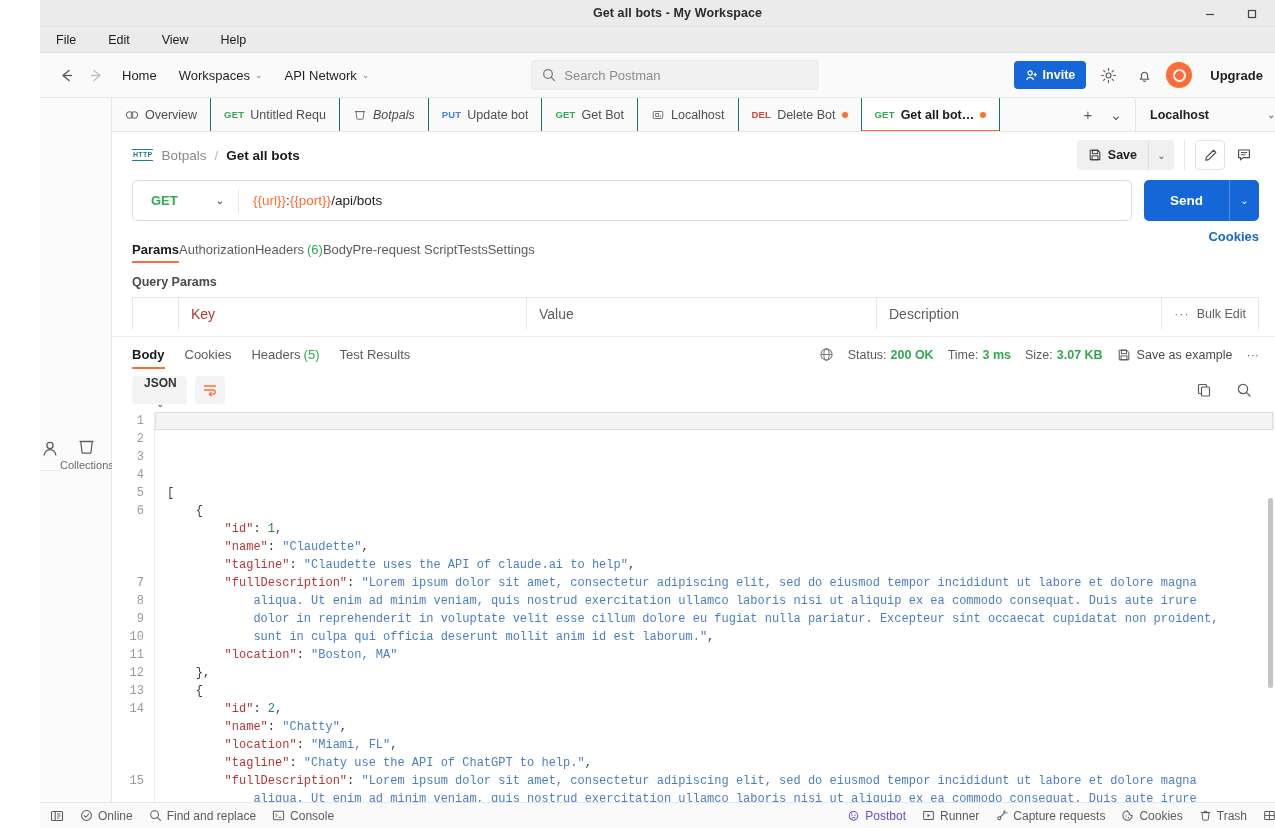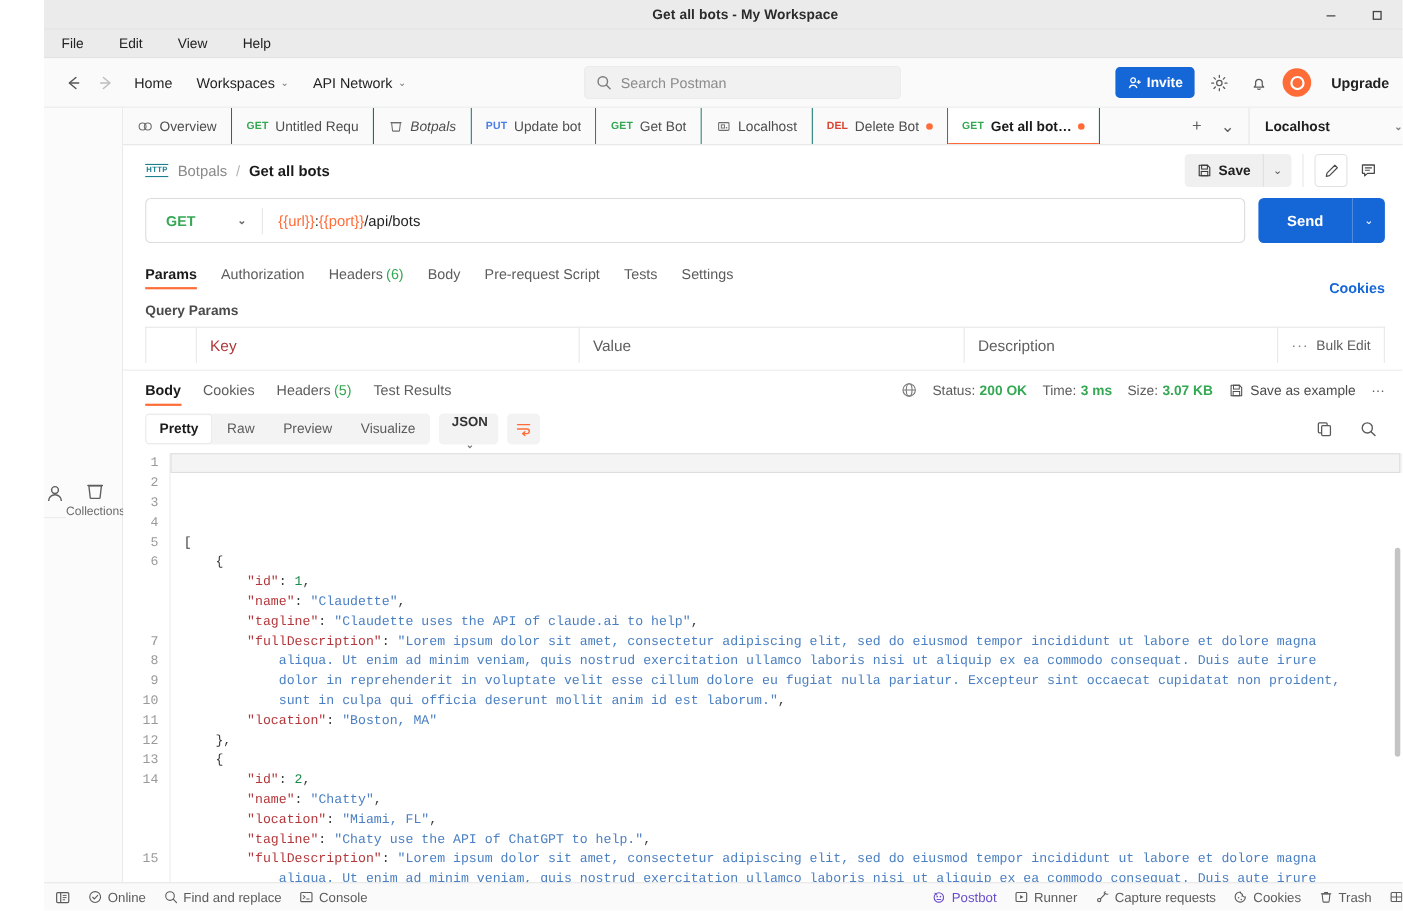--- a/index.html
+++ b/index.html
@@ -137,21 +137,21 @@
   .urlval { padding-left: 14px; font-size: 13.5px; color: #1f1f1f; font-family: "Liberation Sans", sans-serif; }
   .var { color: #ff6c37; }
   .sendgrp { display: flex; align-items: stretch; height: 41px; border-radius: 5px; overflow: hidden;
              background: #1566d6; }
   .sendgrp .sb { display: flex; align-items: center; padding: 0 26px; color: #fff; font-weight: 700;
                  font-size: 13.5px; }
   .sendgrp .sc { width: 30px; display: flex; align-items: center; justify-content: center;
                  color: #fff; font-size: 10px; border-left: 1px solid rgba(255,255,255,.25); }
 
   
-  .reqtabs { display: flex; align-items: flex-end; gap: 22px; padding: 0 16px 0 20px; height: 40px;
+  .reqtabs { display: flex; align-items: flex-start; padding: 0 16px 0 20px; height: 40px;
              margin-top: 8px; flex: none; position: relative; }
   .rt { font-size: 13px; color: #5c5c5c; height: 40px; display: flex; align-items: center;
         position: relative; }
   .rt.active { color: #1a1a1a; font-weight: 600; }
   .rt.active:after { content: ""; position: absolute; left: 0; right: 0; bottom: 6px; height: 2px;
                      background: #ff6c37; }
   .rt .cnt { color: #34a853; margin-left: 3px; }
   .cookies-link { margin-left: auto; color: #1566d6; font-size: 13px; font-weight: 600; }
 
   
@@ -623,26 +623,20 @@
                       <rect x="4.6" y="9" width="6.8" height="4.5" fill="none" stroke="#4c4c4c" stroke-width="1"></rect>
                     </svg>
                 </span>
                 <span>Save as example</span>
               </span>
               <span class="dots">···</span>
             </div>
           </div>
 
           <div class="ptbar">
-            <div class="ptgroup">
-              <div class="pt active">Pretty</div>
-              <div class="pt">Raw</div>
-              <div class="pt">Preview</div>
-              <div class="pt">Visualize</div>
-            </div>
             <div class="fmtsel">
               <span>JSON</span>
               <span class="caret">⌄</span>
             </div>
             <div class="wrapbtn">
               <span>
                 <svg width="16" height="16" viewBox="0 0 16 16">
                     <line x1="2.5" y1="4" x2="13.5" y2="4" stroke="#ff6c37" stroke-width="1.3" stroke-linecap="round"></line>
                     <path d="M2.5 8h8.6a2.1 2.1 0 0 1 0 4.2H7.6" fill="none" stroke="#ff6c37" stroke-width="1.3" stroke-linecap="round"></path>
                     <path d="M9.2 10.5 7.2 12.2l2 1.7" fill="none" stroke="#ff6c37" stroke-width="1.3" stroke-linecap="round" stroke-linejoin="round"></path>

